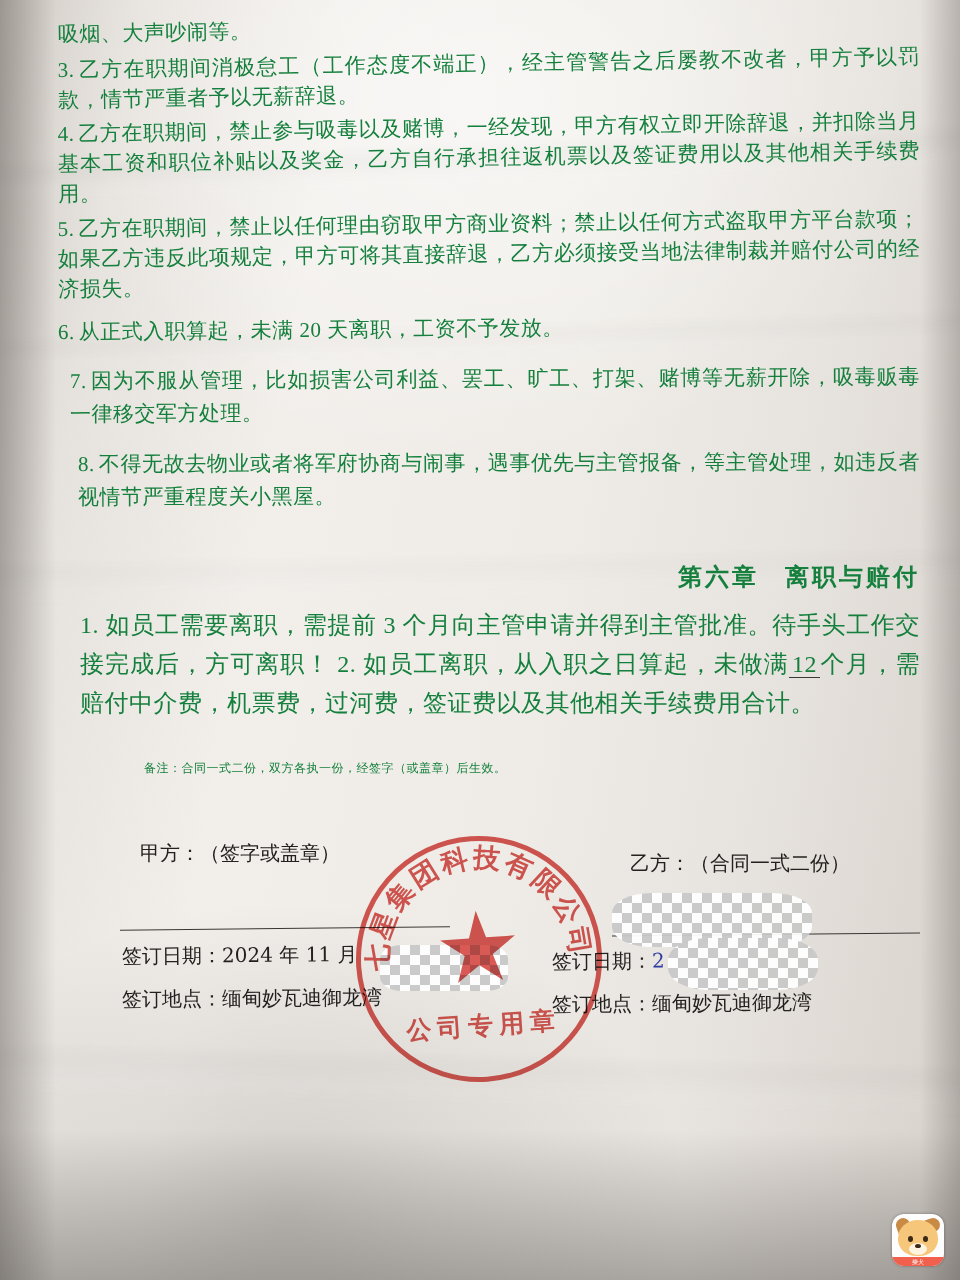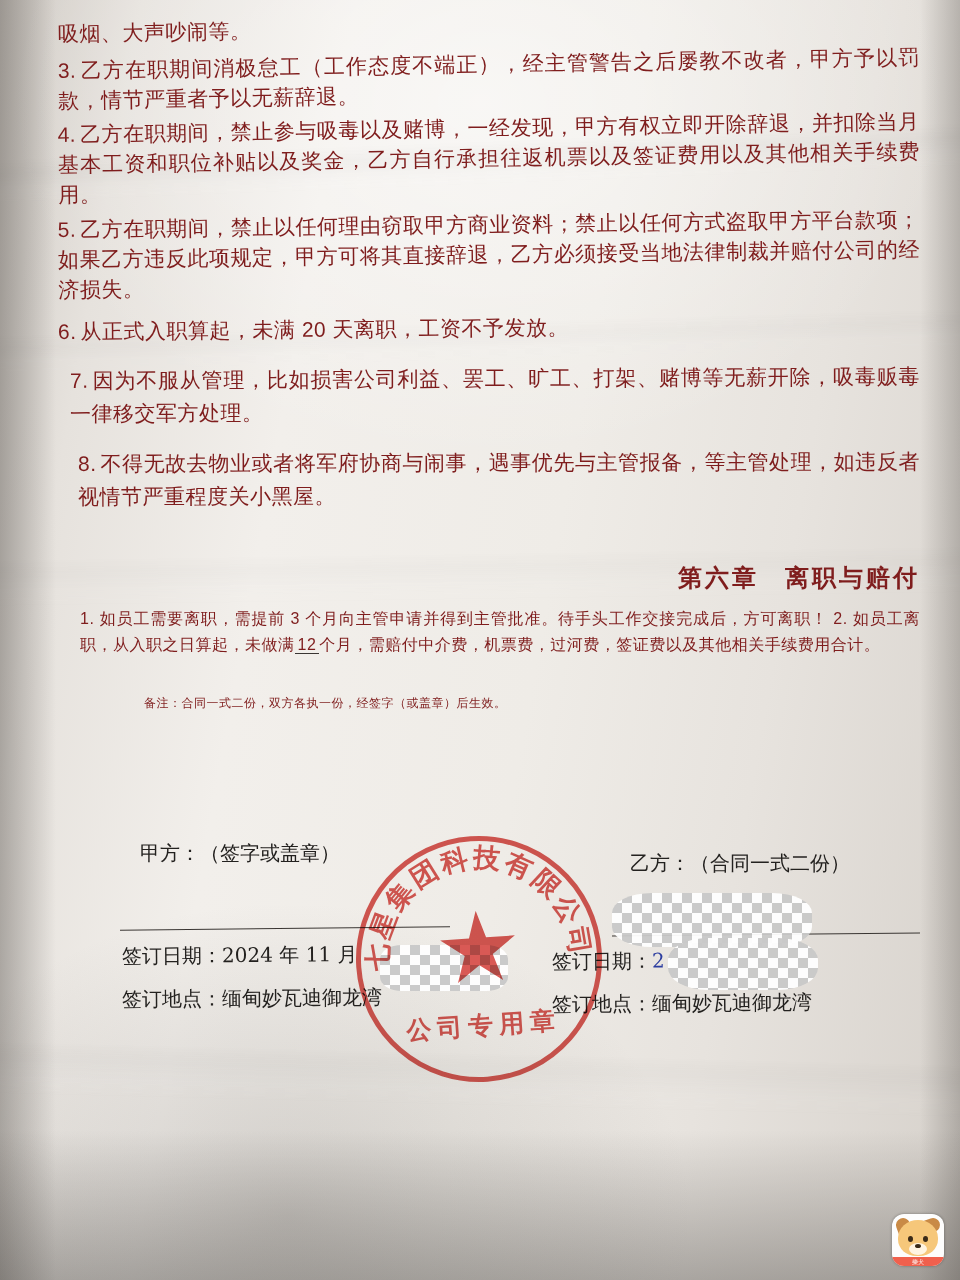--- a/index.html
+++ b/index.html
@@ -51,22 +51,22 @@
     background: linear-gradient(0deg, rgba(70,66,62,0.38), rgba(0,0,0,0));
     pointer-events: none;
   }
 
   
   .doc {
     position: absolute;
     left: 58px;
     top: 18px;
     width: 862px;
-    color: #7f1d1d;
-    font-family: Liberation Sans, sans-serif;
+    color: #15803d;
+    font-family: Liberation Serif, serif;
     font-size: 21px;
     line-height: 1.55;
     letter-spacing: 0.5px;
   }
   .clause { margin-bottom: 5px; text-align: justify; }
   .clause .num { margin-right: 4px; }
   .tight { line-height: 1.42; }
 
   
   .sk1 { transform: rotate(-0.9deg); transform-origin: left center; }
@@ -77,21 +77,21 @@
 
   .chapter-title {
     text-align: right;
     font-weight: bold;
     font-size: 24px;
     letter-spacing: 3px;
     margin: 46px 0 10px 0;
   }
   .chapter-title .gap { display: inline-block; width: 26px; }
 
-  .sec6 { font-size: 16px; line-height: 1.62; text-align: justify; }
+  .sec6 { font-size: 24px; line-height: 1.62; text-align: justify; }
   .ul-num {
     border-bottom: 1px solid #3a3633;
     padding: 0 3px;
   }
   .remark { margin-top: 36px; padding-left: 86px; font-size: 12px; }
 
   
   .sign-area { position: absolute; left: 0; top: 830px; width: 960px; height: 220px; }
   .sign-label { position: absolute; font-family: "DejaVu Serif", "Liberation Serif", serif; font-size: 20px; color: #23211f; }
   .sign-a-label { left: 140px; top: 10px; }

